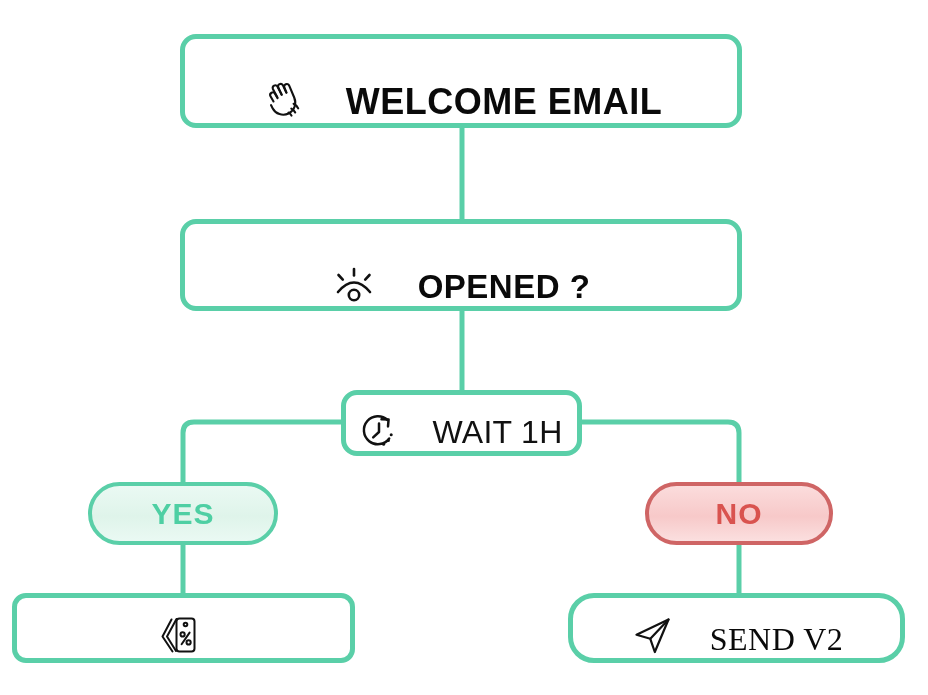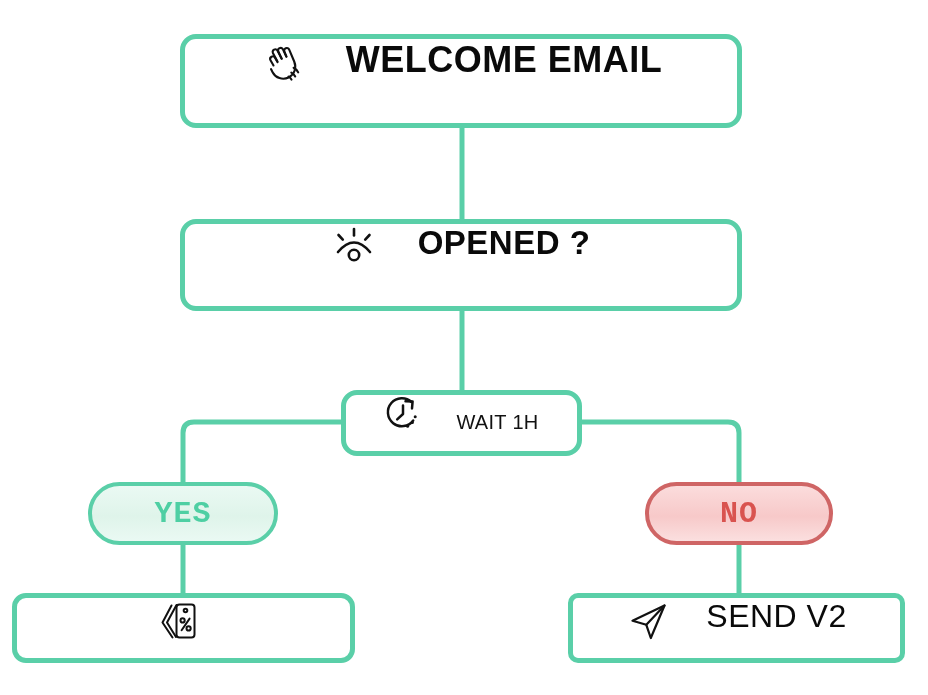--- a/index.html
+++ b/index.html
@@ -28,21 +28,21 @@
     width: 928px;
     height: 695px;
     pointer-events: none;
   }
 
   
   .node {
     position: absolute;
     box-sizing: border-box;
     display: flex;
-    align-items: flex-start;
+    align-items: flex-end;
     justify-content: center;
     background: #ffffff;
     border: 5px solid #5ACFA8;
     border-radius: 14px;
     z-index: 3;
     gap: 20px;
   }
   .node .label {
     font-weight: bold;
     color: #0a0a0a;
@@ -70,51 +70,51 @@
   }
   #node-opened .ico { margin-right: 22px; }
   #node-opened .label { font-size: 33px; }
 
   #node-wait {
     left: 341px; top: 390px; width: 241px; height: 66px;
     border-radius: 16px;
   }
   #node-wait .ico { margin-right: 14px; }
   #node-wait .label {
-    font-size: 20px;
+    font-size: 32px;
     font-weight: normal;
     color: #111111;
     letter-spacing: 0.3px;
     margin-top: 16px;
   }
 
   #node-coupon {
     left: 12px; top: 593px; width: 343px; height: 70px;
     border-radius: 14px;
   }
   #node-coupon .ico { margin-right: 10px; }
   #node-coupon .label { font-size: 32px; font-weight: normal; }
 
   #node-sendv2 {
     left: 568px; top: 593px; width: 337px; height: 70px;
-    border-radius: 10px;
+    border-radius: 26px;
+    font-family: Liberation Serif, serif;
   }
   #node-sendv2 .ico { margin-right: 14px; }
   #node-sendv2 .label { font-size: 32px; font-weight: normal; }
 
   
   .pill {
     position: absolute;
     box-sizing: border-box;
     display: flex;
     align-items: center;
     justify-content: center;
     border-radius: 999px;
     z-index: 4;
-    font-family: Liberation Mono, monospace;
   }
   .pill .label {
     font-size: 30px;
     font-weight: bold;
     letter-spacing: 1px;
   }
 
   #pill-yes {
     left: 88px; top: 482px; width: 190px; height: 63px;
     border: 4px solid #5ACFA8;

